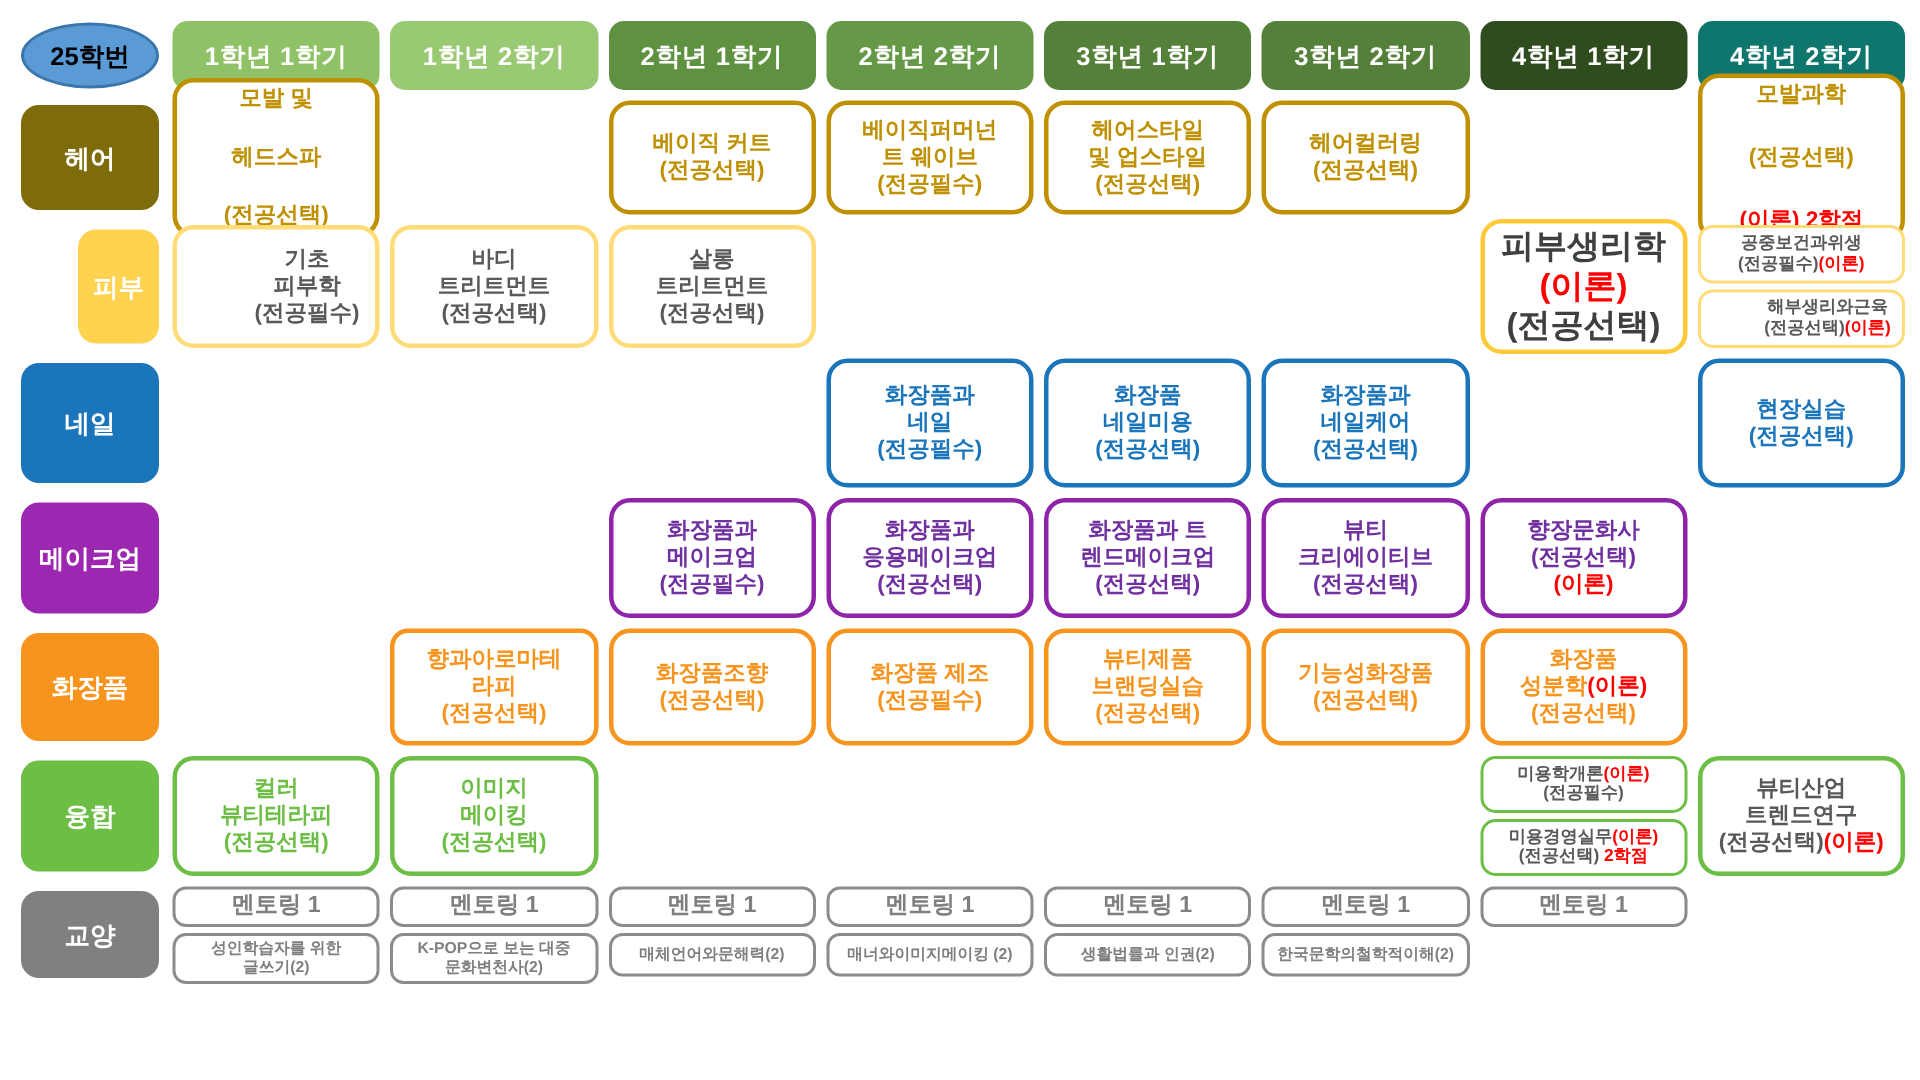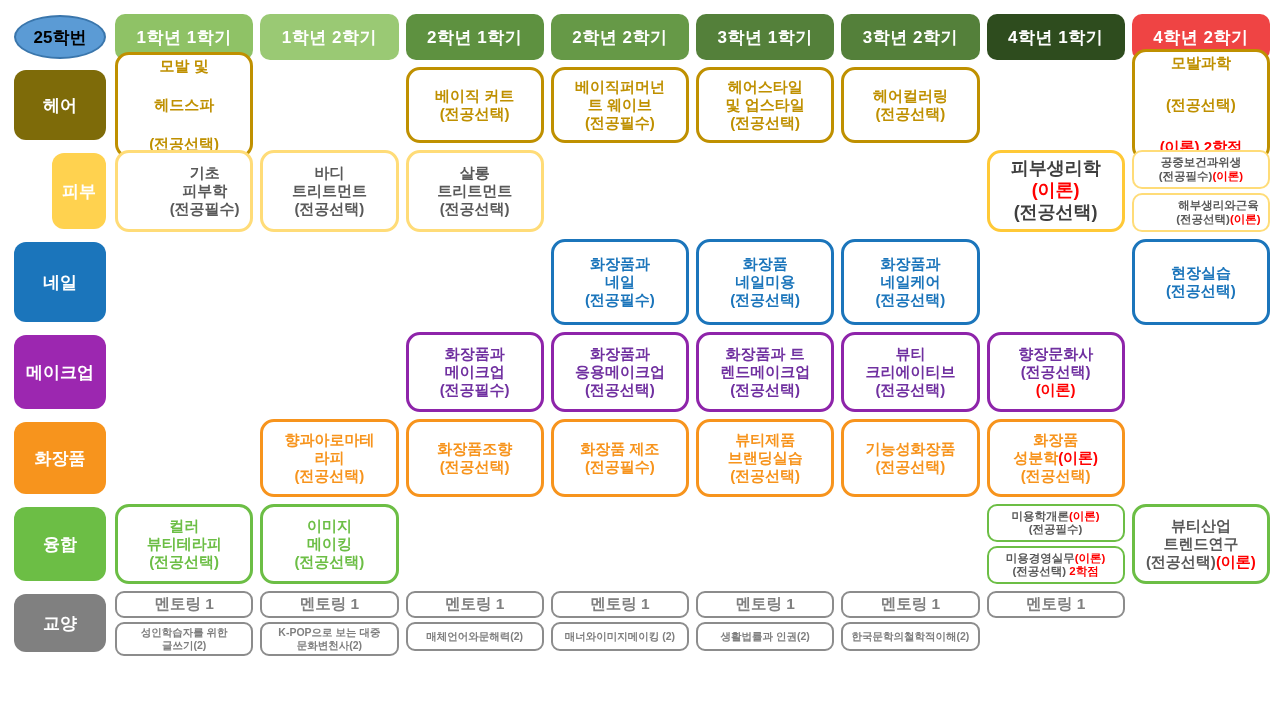--- a/index.html
+++ b/index.html
@@ -40,39 +40,39 @@
   }
   .slot.top { justify-content:flex-start; }
   .box {
     background:#fff; border:3px solid #999; border-radius:14px;
     display:flex; flex-direction:column; justify-content:center; align-items:center;
     font-weight:bold; text-align:center;
     padding:2px 3px; box-sizing:border-box; min-width:0;
   }
   .box .line { line-height:1.22; white-space:nowrap; }
   .box.normal { flex:1 1 auto; font-size:15px; }
-  .box.normal.emphasis { font-size:18px; }
+  .box.normal.emphasis { font-size:22px; }
   .box.small { flex:1 1 0; font-size:11.5px; border-width:2.5px; border-radius:10px; padding:1px 2px; }
   .box.small .line { line-height:1.15; }
   .box.mentoring { flex:0 0 26px; font-size:15.5px; border-radius:9px; border-width:2.5px; }
   .box.tiny { flex:0 0 auto; min-height:29px; font-size:10.5px; font-weight:600; border-radius:9px; border-width:2px; }
 </style>
 </head>
 <body>
 
 <div class="grid">
   <div class="badge">25학번</div>
 <div class="colhead" style="background: rgb(143, 194, 102);">1학년 1학기</div>
     <div class="colhead" style="background: rgb(154, 201, 116);">1학년 2학기</div>
     <div class="colhead" style="background: rgb(94, 145, 64);">2학년 1학기</div>
     <div class="colhead" style="background: rgb(102, 153, 71);">2학년 2학기</div>
     <div class="colhead" style="background: rgb(84, 128, 58);">3학년 1학기</div>
     <div class="colhead" style="background: rgb(84, 128, 58);">3학년 2학기</div>
     <div class="colhead" style="background: rgb(46, 76, 30);">4학년 1학기</div>
-    <div class="colhead" style="background: #ef4444;">4학년 2학기</div>
+    <div class="colhead" style="background: #0f766e;">4학년 2학기</div>
     <div class="rowlabel" style="background: rgb(126, 107, 9);">헤어</div>
     <div class="slot">
       <div class="box normal" style="border-color: rgb(191, 144, 0); gap: 21px;">
         <div class="line"><span style="color: rgb(191, 144, 0);">모발 및</span></div>
         <div class="line"><span style="color: rgb(191, 144, 0);">헤드스파</span></div>
         <div class="line"><span style="color: rgb(191, 144, 0);">(전공선택)</span></div>
       </div>
     </div>
     <div class="slot"></div>
     <div class="slot">
@@ -218,21 +218,21 @@
       <div class="box normal" style="border-color: rgb(142, 36, 170);">
         <div class="line"><span style="color: rgb(112, 48, 160);">향장문화사</span></div>
         <div class="line"><span style="color: rgb(112, 48, 160);">(전공선택)</span></div>
         <div class="line"><span style="color: rgb(255, 0, 0);">(이론)</span></div>
       </div>
     </div>
     <div class="slot"></div>
     <div class="rowlabel" style="background: rgb(247, 148, 29);">화장품</div>
     <div class="slot"></div>
     <div class="slot">
-      <div class="box normal" style="border-color: rgb(247, 148, 29);">
+      <div class="box normal" style="border-color: rgb(247, 148, 29); border-radius: 12px;">
         <div class="line"><span style="color: rgb(247, 148, 29);">향과아로마테</span></div>
         <div class="line"><span style="color: rgb(247, 148, 29);">라피</span></div>
         <div class="line"><span style="color: rgb(247, 148, 29);">(전공선택)</span></div>
       </div>
     </div>
     <div class="slot">
       <div class="box normal" style="border-color: rgb(247, 148, 29);">
         <div class="line"><span style="color: rgb(247, 148, 29);">화장품조향</span></div>
         <div class="line"><span style="color: rgb(247, 148, 29);">(전공선택)</span></div>
       </div>

